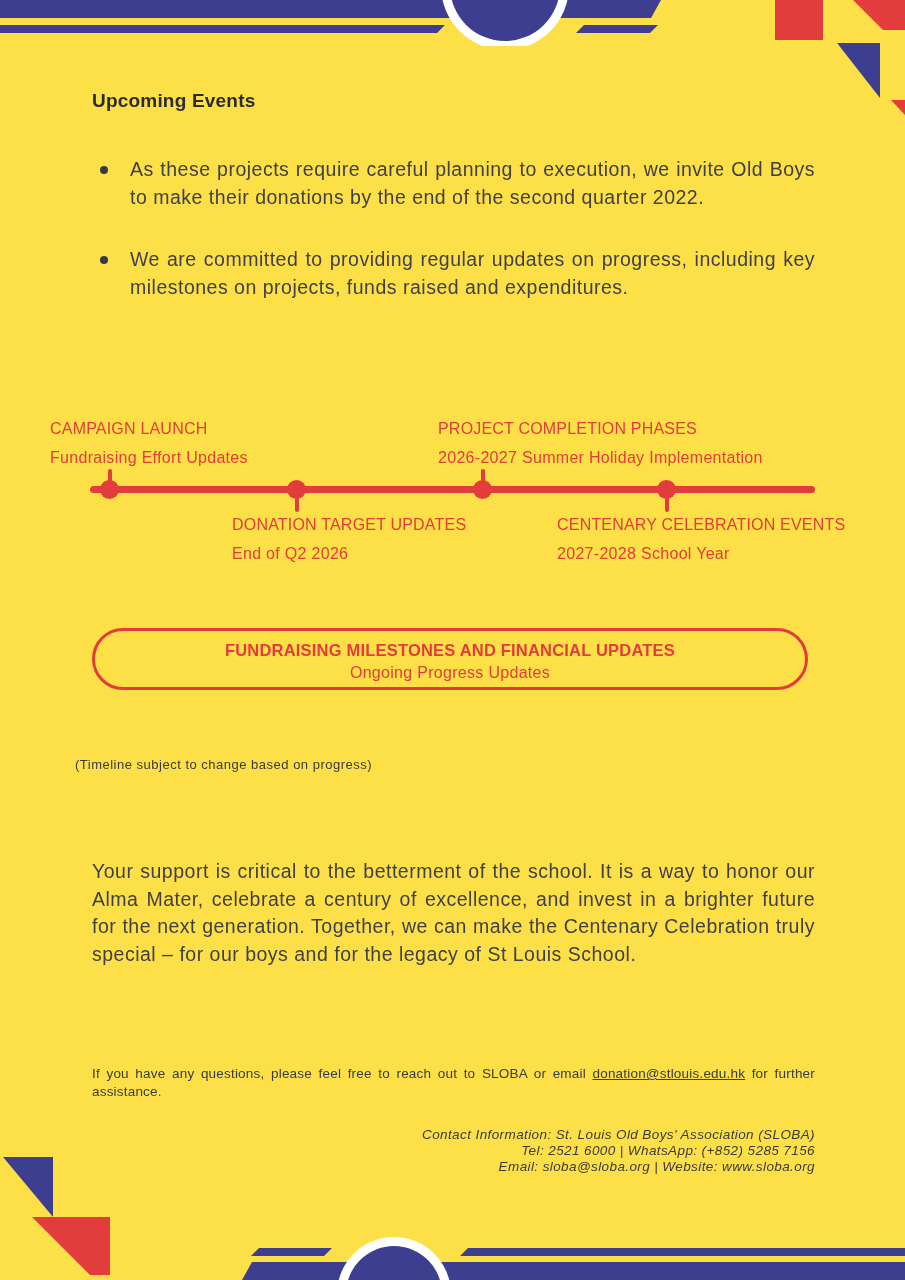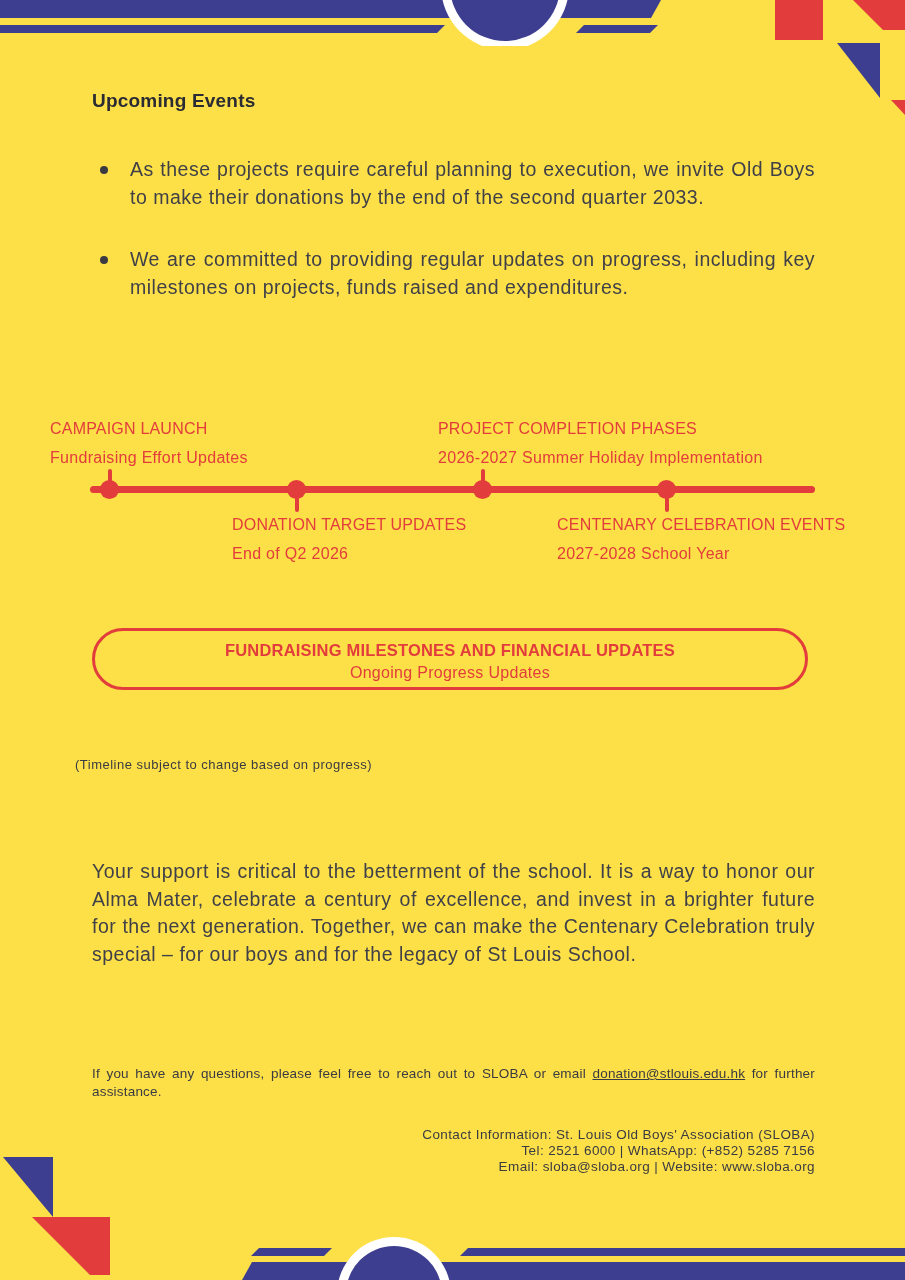--- a/index.html
+++ b/index.html
@@ -89,21 +89,21 @@
     position:absolute;left:92px;top:1065px;width:723px;
     font-size:13.5px;line-height:17.5px;letter-spacing:.2px;
     color:#3a3a42;text-align:justify;
   }
   .small-print a{color:#3a3a42;text-decoration:underline;}
 
   
   .contact{
     position:absolute;left:92px;top:1127px;width:723px;
     font-size:13.5px;line-height:16px;letter-spacing:.4px;
-    color:#3a3a42;text-align:right;
+    color:#3a3a42;text-align:right;font-style:italic;
   }
 </style>
 </head>
 <body>
 
 <div class="page">
 
   <svg id="top-banner" class="deco" width="905" height="46" viewBox="0 0 905 46">
     <polygon points="0,0 468,0 468,18 0,18" style="fill:var(--navy)"></polygon>
     <polygon points="552,0 661,0 651,18 542,18" style="fill:var(--navy)"></polygon>
@@ -118,21 +118,21 @@
     <polygon points="83,0 135,0 135,30 113,30" style="fill:var(--red)"></polygon>
     <polygon points="67,43 110,43 110,98" style="fill:var(--navy)"></polygon>
     <polygon points="121,100 135,100 135,115" style="fill:var(--red)"></polygon>
   </svg>
 
   <div class="heading">Upcoming Events</div>
 
   <div class="bullets">
     <div class="bullet-item">
       <span class="bullet-dot"></span>
-      <span class="bullet-text">As these projects require careful planning to execution, we invite Old Boys to make their donations by the end of the second quarter 2033.</span>
+      <span class="bullet-text">As these projects require careful planning to execution, we invite Old Boys to make their donations by the end of the second quarter 2022.</span>
     </div>
     <div class="bullet-item">
       <span class="bullet-dot"></span>
       <span class="bullet-text">We are committed to providing regular updates on progress, including key milestones on projects, funds raised and expenditures.</span>
     </div>
   </div>
 
   <div id="tl-g1" class="tl-label">
     <div class="tl-title">CAMPAIGN LAUNCH</div>
     <div class="tl-sub">Fundraising Effort Updates</div>

